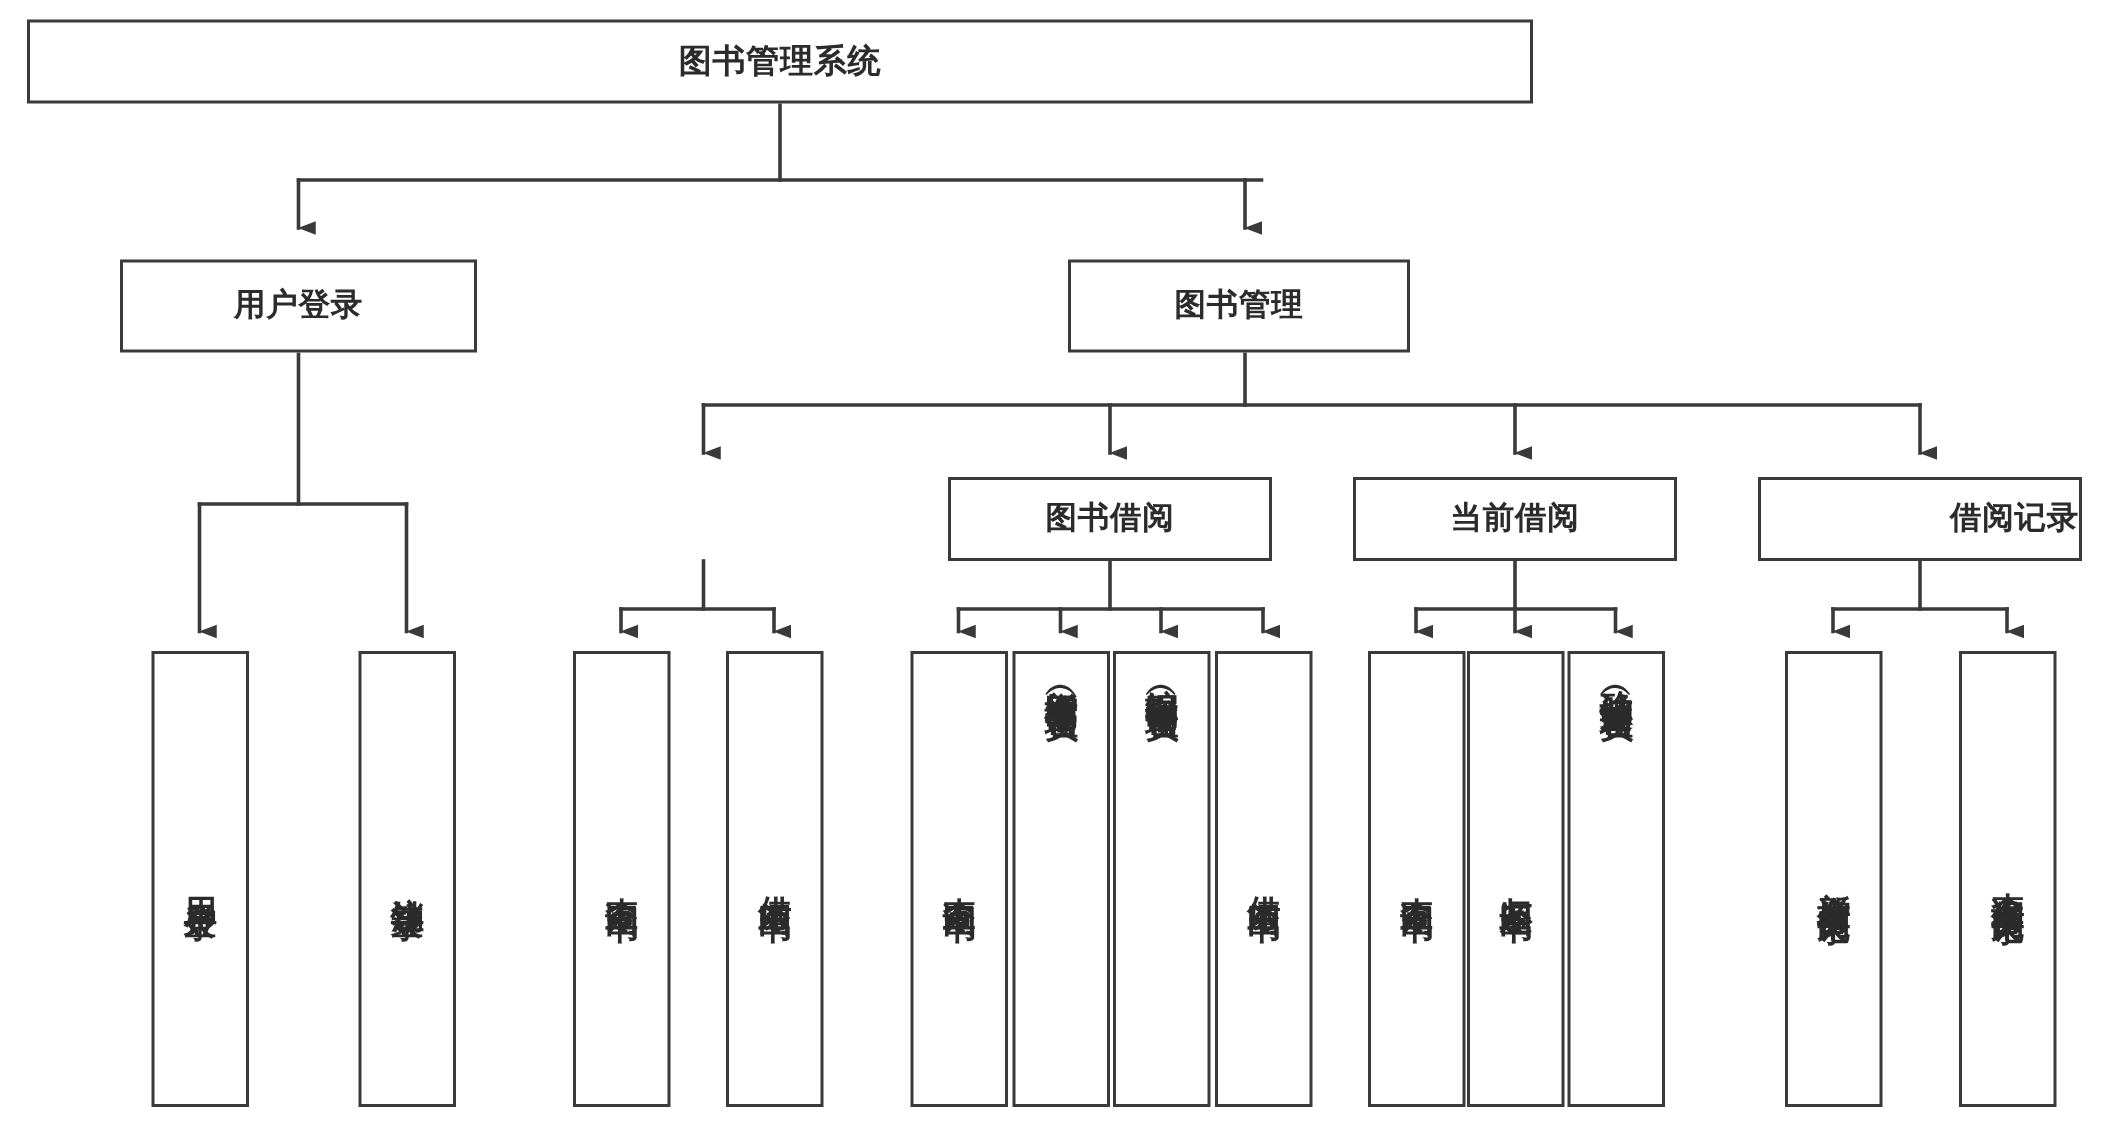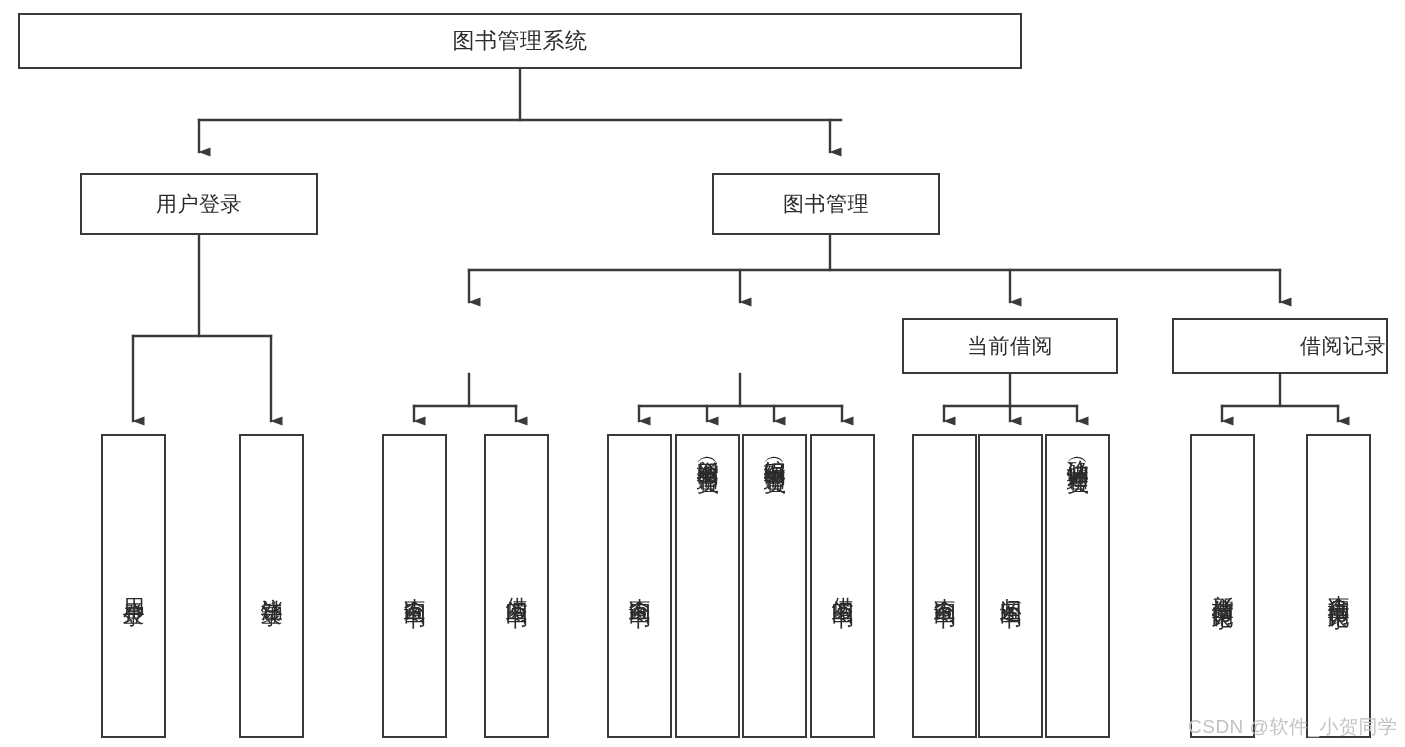--- a/index.html
+++ b/index.html
@@ -10,20 +10,21 @@
   }
   body {
     font-family: "Liberation Sans", "DejaVu Sans", sans-serif;
   }
   #canvas {
     position: relative;
     width: 1405px;
     height: 747px;
     background: #ffffff;
     overflow: hidden;
+    font-weight: bold;
   }
   #connectors {
     position: absolute;
     left: 0;
     top: 0;
     width: 1405px;
     height: 747px;
   }
   .node {
     position: absolute;
@@ -145,20 +146,23 @@
 
   <div class="node horiz" style="left:80px; top:173px; width:238px; height:62px;">
     <span class="node-label">用户登录</span>
   </div>
 
   <div class="node horiz" style="left:712px; top:173px; width:228px; height:62px;">
     <span class="node-label">图书管理</span>
   </div>
 
 
+  <div class="node horiz" style="left:632px; top:318px; width:216px; height:56px;">
+    <span class="node-label">图书借阅</span>
+  </div>
 
   <div class="node horiz" style="left:902px; top:318px; width:216px; height:56px;">
     <span class="node-label">当前借阅</span>
   </div>
 
   <div class="node horiz" style="left:1172px; top:318px; width:216px; height:56px;justify-content:flex-end;">
     <span class="node-label">借阅记录</span>
   </div>
 
   <div class="node vert" style="left:101px; top:434px; width:65px; height:304px;">
@@ -206,15 +210,14 @@
   </div>
 
   <div class="node vert" style="left:1190px; top:434px; width:65px; height:304px;">
     <span class="node-label">新增借阅记录</span>
   </div>
 
   <div class="node vert" style="left:1306px; top:434px; width:65px; height:304px;">
     <span class="node-label">查询借阅记录</span>
   </div>
 
-  <div id="watermark">CSDN @软件_小贺同学</div>
 
 </div>
 
 </body></html>

